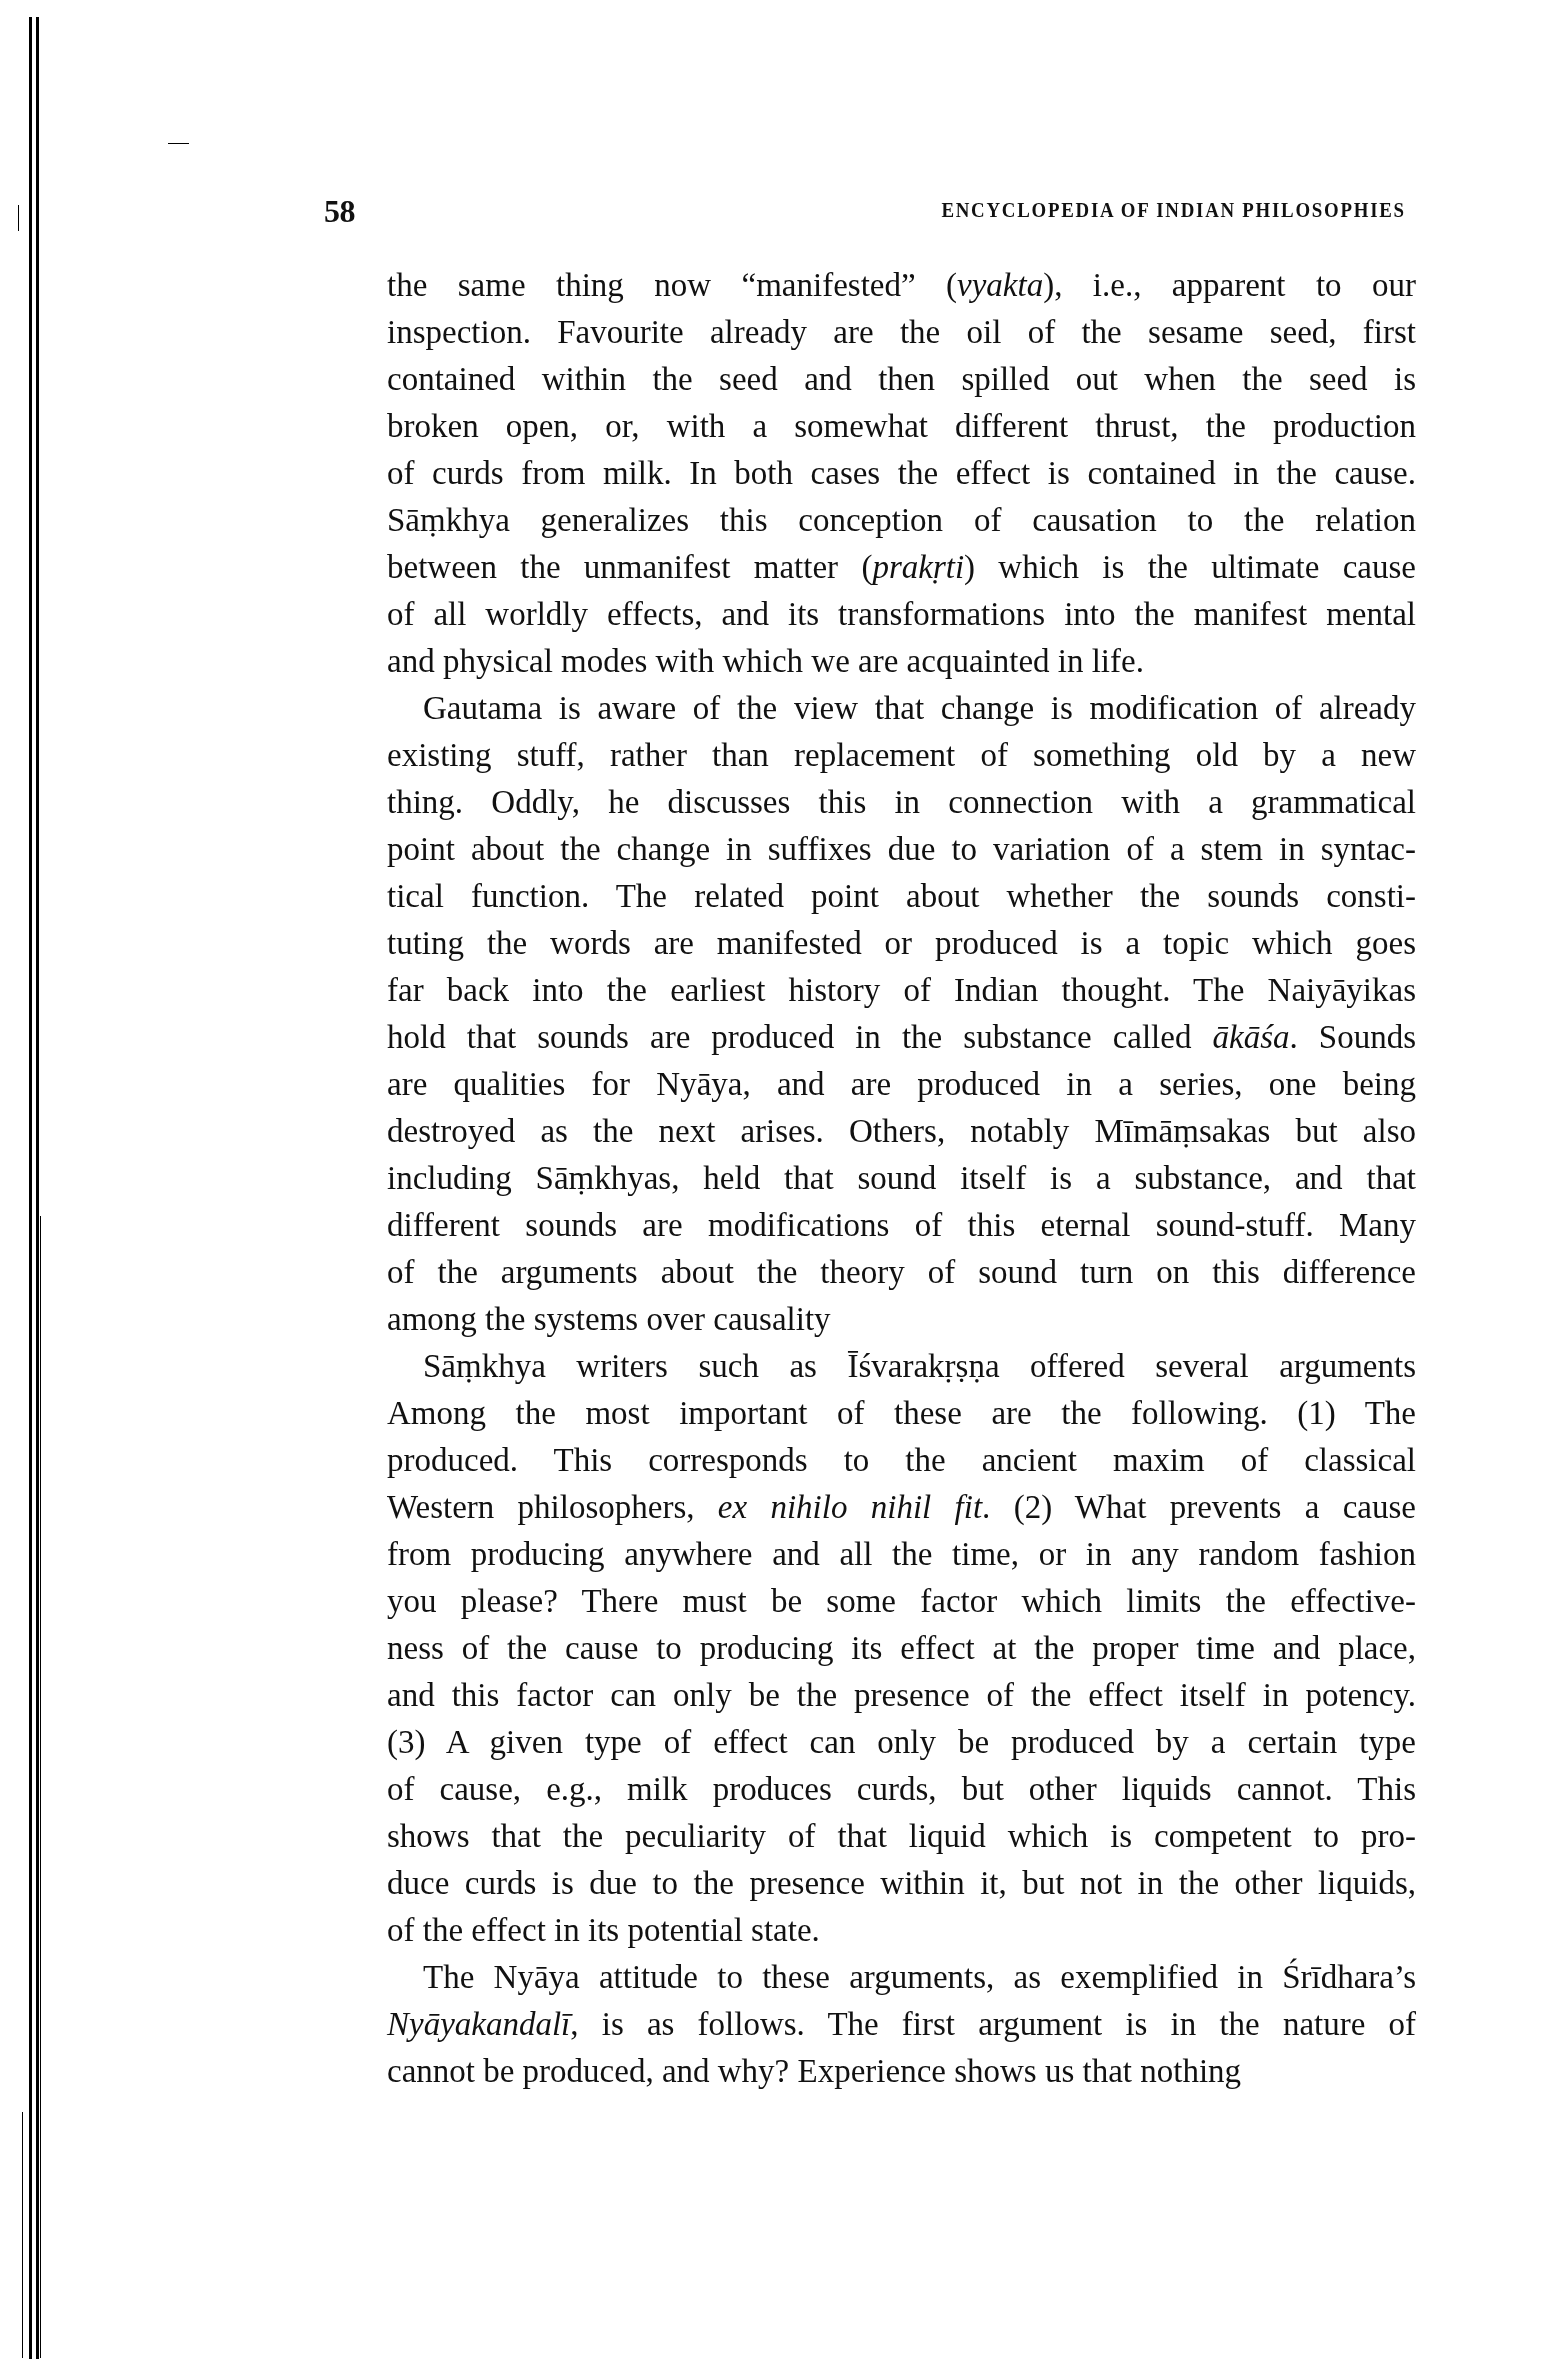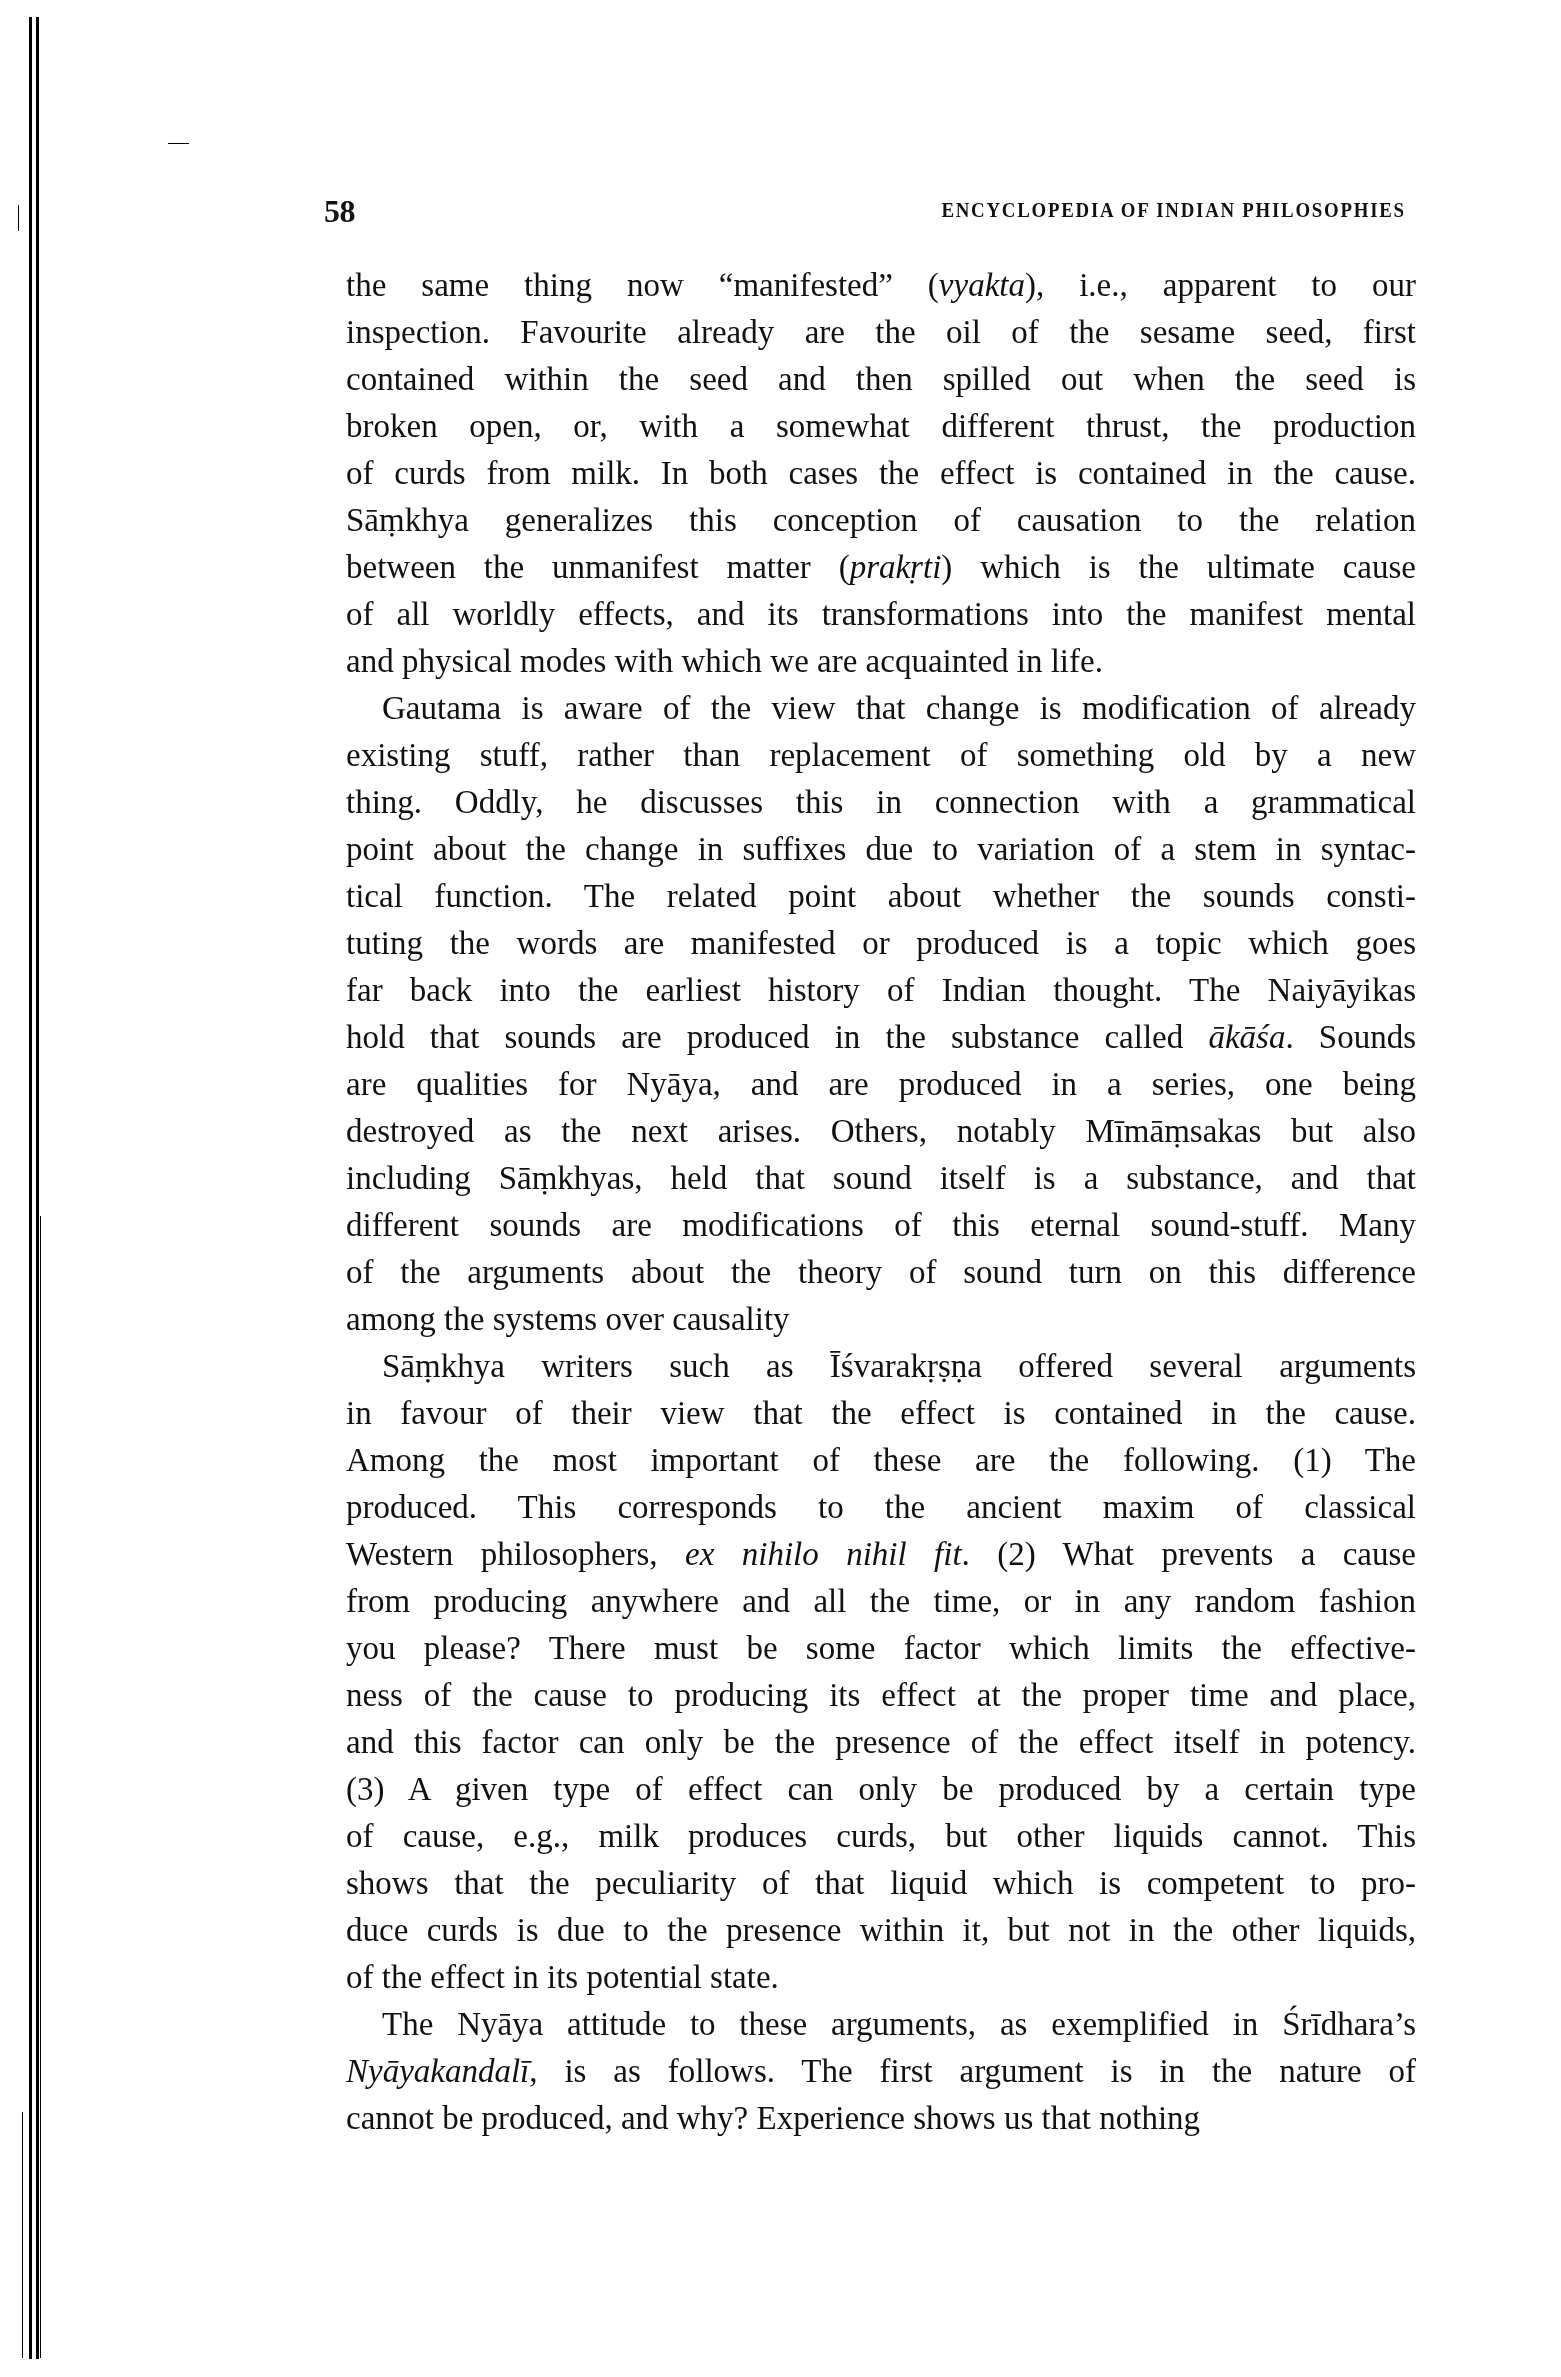--- a/index.html
+++ b/index.html
@@ -59,20 +59,21 @@
       font-size: 33px;
       line-height: 47px;
     }
     .line {
       display: block;
       height: 47px;
       white-space: nowrap;
       text-align: justify;
       text-align-last: justify;
       overflow: visible;
+      margin-left: 41px;
     }
     .line.last {
       text-align-last: left;
     }
     .line.indent {
       padding-left: 36px;
     }
     .it { font-style: italic; }
   </style>
 </head>
@@ -113,21 +114,20 @@
       <span class="line"><span>hold that sounds are produced in the substance called </span><span class="it">ākāśa</span><span>. Sounds</span></span>
       <span class="line"><span>are qualities for Nyāya, and are produced in a series, one being</span></span>
       <span class="line"><span>destroyed as the next arises. Others, notably Mīmāṃsakas but also</span></span>
       <span class="line"><span>including Sāṃkhyas, held that sound itself is a substance, and that</span></span>
       <span class="line"><span>different sounds are modifications of this eternal sound-stuff. Many</span></span>
       <span class="line"><span>of the arguments about the theory of sound turn on this difference</span></span>
       <span class="line last"><span>among the systems over causality</span></span>
     </div>
     <div>
       <span class="line indent"><span>Sāṃkhya writers such as Īśvarakṛṣṇa offered several arguments</span></span>
-      <span class="line"><span>in favour of their view that the effect is contained in the cause.</span></span>
       <span class="line"><span>Among the most important of these are the following. (1) The</span></span>
       <span class="line"><span>produced. This corresponds to the ancient maxim of classical</span></span>
       <span class="line"><span>Western philosophers, </span><span class="it">ex nihilo nihil fit</span><span>. (2) What prevents a cause</span></span>
       <span class="line"><span>from producing anywhere and all the time, or in any random fashion</span></span>
       <span class="line"><span>you please? There must be some factor which limits the effective-</span></span>
       <span class="line"><span>ness of the cause to producing its effect at the proper time and place,</span></span>
       <span class="line"><span>and this factor can only be the presence of the effect itself in potency.</span></span>
       <span class="line"><span>(3) A given type of effect can only be produced by a certain type</span></span>
       <span class="line"><span>of cause, e.g., milk produces curds, but other liquids cannot. This</span></span>
       <span class="line"><span>shows that the peculiarity of that liquid which is competent to pro-</span></span>

